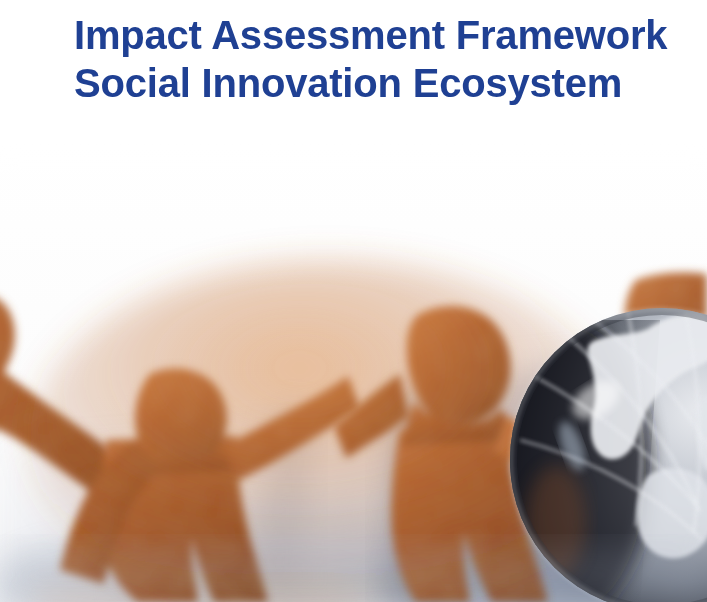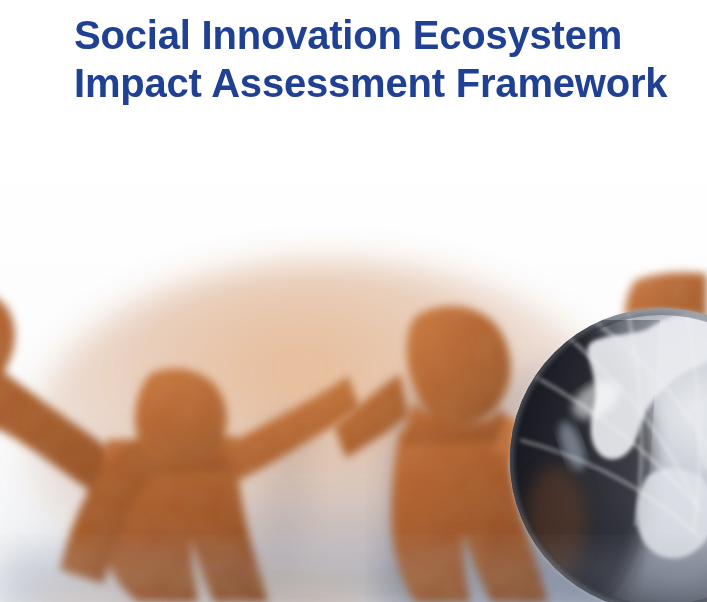--- a/index.html
+++ b/index.html
@@ -47,22 +47,22 @@
     background: #ffffff;
   }
   .photo-svg { display: block; width: 707px; height: 462px; }
 </style>
 </head>
 <body>
 
 <div class="slide">
 
   <div class="title-block">
+    <div class="title-line">Impact Assessment Framework</div>
     <div class="title-line">Social Innovation Ecosystem</div>
-    <div class="title-line">Impact Assessment Framework</div>
   </div>
 
   <div class="photo">
     <svg class="photo-svg" viewBox="0 0 707 462" preserveAspectRatio="none">
       <defs>
 
         <linearGradient id="bgTop" x1="0" y1="0" x2="0" y2="1">
           <stop offset="0%" stop-color="#FFFFFF"></stop>
           <stop offset="55%" stop-color="#FCFCFC"></stop>
           <stop offset="100%" stop-color="#F4F5F7"></stop>

